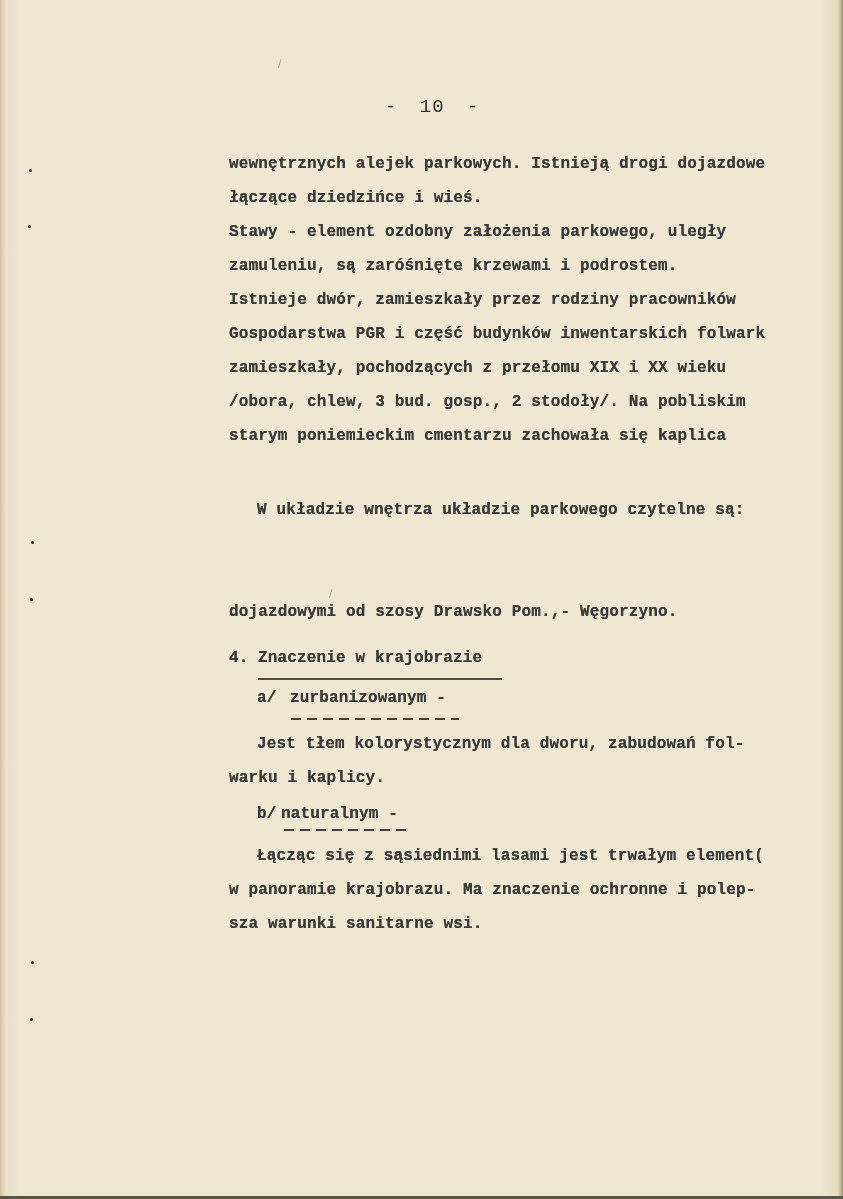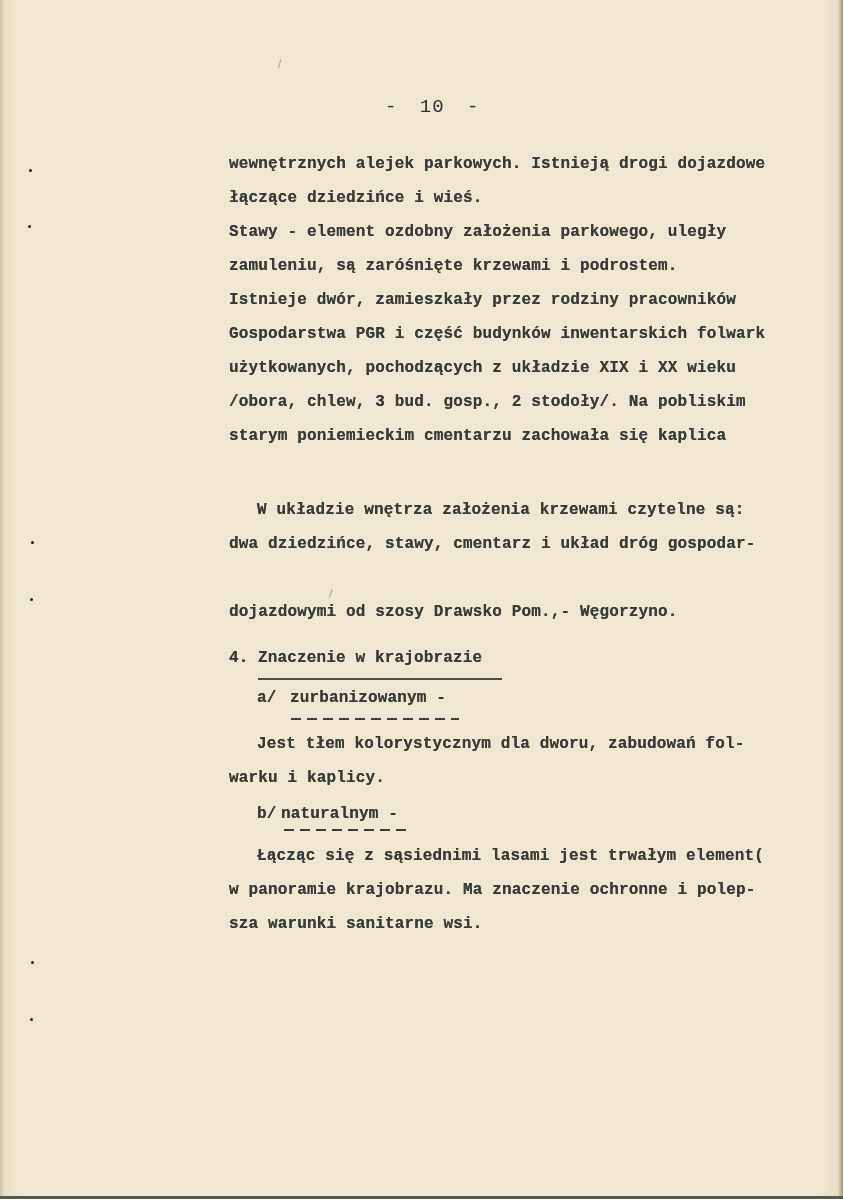--- a/index.html
+++ b/index.html
@@ -52,25 +52,24 @@
 <div class="page">
 
   <div class="page-number">- 10 -</div>
 
   <div class="line" style="top:154px">wewnętrznych alejek parkowych. Istnieją drogi dojazdowe</div>
   <div class="line" style="top:188px">łączące dziedzińce i wieś.</div>
   <div class="line" style="top:222px">Stawy - element ozdobny założenia parkowego, uległy</div>
   <div class="line" style="top:256px">zamuleniu, są zaróśnięte krzewami i podrostem.</div>
   <div class="line" style="top:290px">Istnieje dwór, zamieszkały przez rodziny pracowników</div>
   <div class="line" style="top:324px">Gospodarstwa PGR i część budynków inwentarskich folwark</div>
-  <div class="line" style="top:358px">użytkowanych, pochodzących z układzie XIX i XX wieku</div>
+  <div class="line" style="top:358px">zamieszkały, pochodzących z przełomu XIX i XX wieku</div>
   <div class="line" style="top:392px">/obora, chlew, 3 bud. gosp., 2 stodoły/. Na pobliskim</div>
   <div class="line" style="top:426px">starym poniemieckim cmentarzu zachowała się kaplica</div>
-  <div class="line indent" style="top:500px">W układzie wnętrza założenia krzewami czytelne są:</div>
-  <div class="line" style="top:534px">dwa dziedzińce, stawy, cmentarz i układ dróg gospodar-</div>
+  <div class="line indent" style="top:500px">W układzie wnętrza układzie parkowego czytelne są:</div>
   <div class="line" style="top:602px">dojazdowymi od szosy Drawsko Pom.,- Węgorzyno.</div>
 
   <div class="line" style="top:648px">4.</div>
   <div class="line" style="top:648px; left:258px">Znaczenie w krajobrazie</div>
   <div class="heading-underline"></div>
 
   <div class="line indent" style="top:688px">a/</div>
   <div class="line" style="top:688px; left:290px">zurbanizowanym -</div>
   <div class="dashed-underline" style="left:291px; top:718px; width:168px"></div>
 

